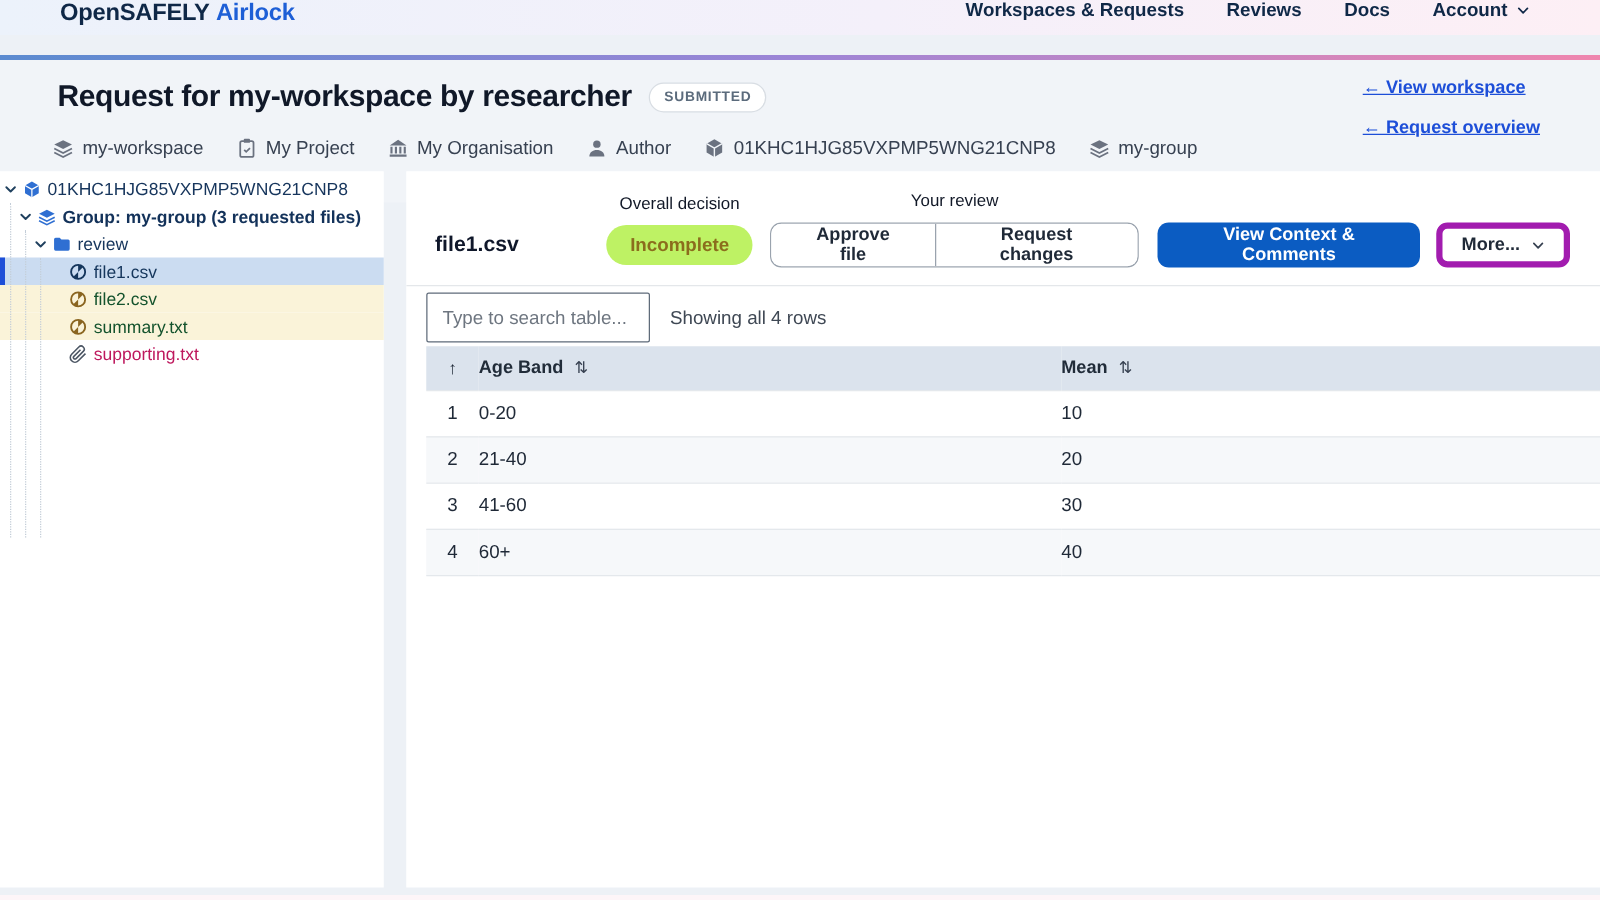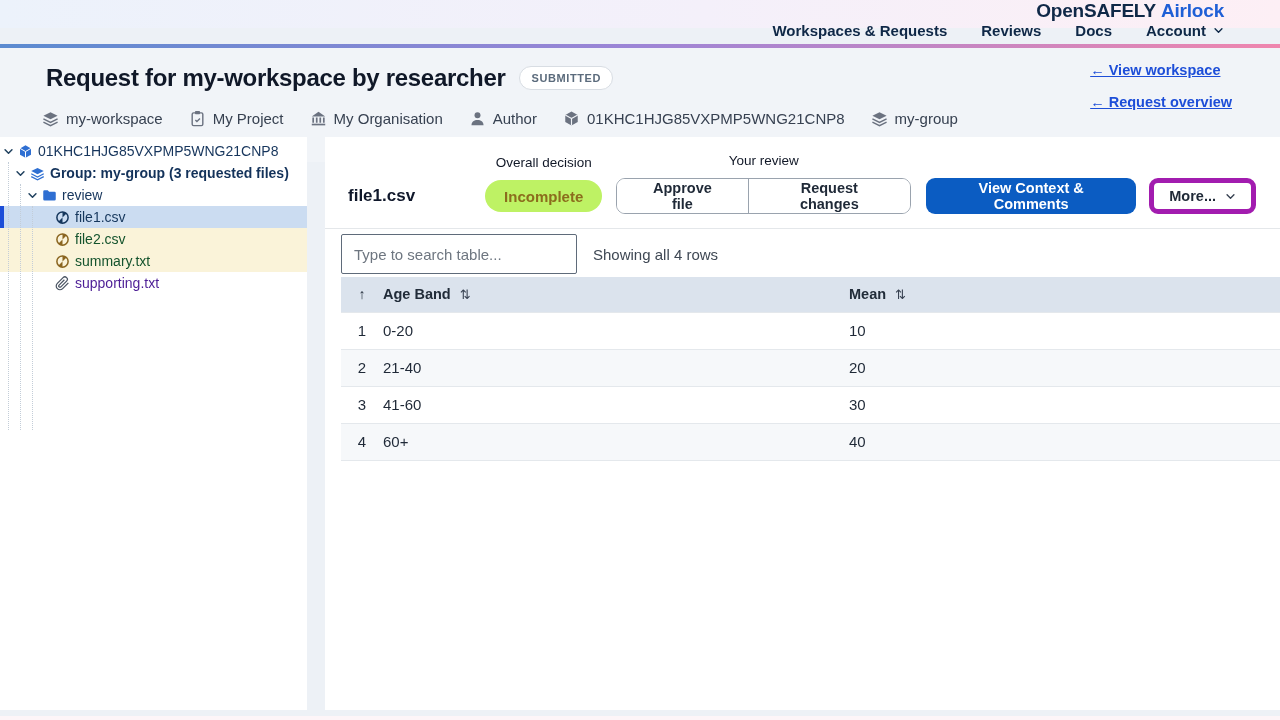--- a/index.html
+++ b/index.html
@@ -2,21 +2,21 @@
 <html><head>
 <meta charset="utf-8">
 <style>
   * { margin:0; padding:0; box-sizing:border-box; }
   html,body { width:1280px; height:720px; overflow:hidden; }
   body { font-family:"Liberation Sans","DejaVu Sans",sans-serif; background:#edf1f6; position:relative; color:#1f2937; }
 
   
   .nav { position:absolute; top:0; left:0; right:0; height:28px;
          background:linear-gradient(90deg,#ecf2fb 0%,#f4f0fa 55%,#fdeff5 100%);
-         display:flex; align-items:flex-end; justify-content:space-between; padding:0 56px 0 48px;flex-direction:column; }
+         display:flex; align-items:flex-start; justify-content:space-between; padding:0 56px 0 48px; }
   .nav-border { position:absolute; top:44px; left:0; right:0; height:4px;
          background:linear-gradient(90deg,#5b8bd0 0%,#9d85d6 50%,#ef86ae 100%); }
   .brand { font-size:19px; font-weight:800; letter-spacing:-0.2px; cursor:pointer; }
   .brand .b1 { color:#0f2847; }
   .brand .b2 { color:#1e5fd6; margin-left:5px; }
   .nav-items { display:flex; align-items:center; gap:34px; }
   .nav-link { font-size:15px; font-weight:700; color:#0f2847; cursor:pointer; display:flex; align-items:center; gap:7px; }
   .chev { width:11px; height:11px; flex:0 0 auto; }
 
   
@@ -38,21 +38,21 @@
   .trow .ticon { width:15px; height:15px; margin-right:5px; flex:0 0 auto; }
   .icon-blue { color:#2f6fd2; }
   .lvl0 { padding-left:3px; }
   .lvl1 { padding-left:15px; font-weight:700; color:#13325a; }
   .lvl2 { padding-left:27px; }
   .lvl3 { padding-left:55px; }
   .trow.selected { background:#cbdcf1; border-left:4px solid #1d4ed8; padding-left:51px; color:#15365c; }
   .trow.warn { background:#faf3d9; color:#14532d; }
   .trow.warn .ticon { color:#8a6520; }
   .trow.plain .ticon { color:#4b5563; }
-  .trow.plain { color:#4c1d95; }
+  .trow.plain { color:#be185d; }
   .guide { position:absolute; width:0; border-left:1px dotted #c3cdd8; }
 
   
   .main { position:absolute; top:137px; left:325px; right:0; bottom:10px; background:#ffffff; overflow:hidden; }
   .toolbar { height:92px; display:flex; align-items:flex-end; padding:0 24px 14px 23px; border-bottom:1px solid #e4e7ea; }
   .file-title { font-size:17px; font-weight:700; color:#0f172a; margin-bottom:8px; }
   .tgroup { display:flex; flex-direction:column; align-items:center; }
   .tgroup-label { font-size:13.5px; color:#111827; margin-bottom:10px; }
   .g-decision { margin-left:70px; }
   .pill-warn { background:#bef264; color:#8b6d1d; font-size:15px; font-weight:700; padding:0 19px; height:32px;
@@ -64,21 +64,21 @@
   .seg button + button { border-left:1px solid #9aa3ae; }
   .btn-primary { margin-left:15px; margin-bottom:0; height:36px; background:#0b5cc2; color:#ffffff; border:none;
                  border-radius:9px; font-family:inherit; font-size:14.5px; font-weight:700; padding:0 21px; cursor:pointer; }
   .btn-more { margin-left:13px; height:36px; background:#ffffff; border:5px solid #a21caf; border-radius:9px;
               font-family:inherit; font-size:14.5px; font-weight:700; color:#1f2937; padding:0 15px; cursor:pointer;
               display:flex; align-items:center; gap:9px; }
   .btn-more .chev { color:#374151; }
 
   
   .searchrow { display:flex; align-items:center; padding:5px 0 3px 16px; }
-  .search-input { width:236px; height:40px; border:1px solid #5f6b7a; border-radius:2px; font-family:inherit;
+  .search-input { width:179px; height:40px; border:1px solid #5f6b7a; border-radius:2px; font-family:inherit;
                   font-size:15px; padding:0 12px; color:#1f2937; background:#ffffff; }
   .search-input::placeholder { color:#6e7680; }
   .rows-status { margin-left:16px; font-size:15px; color:#3f4854; }
 
   table.data { border-collapse:collapse; width:calc(100% - 16px); margin-left:16px; table-layout:fixed; }
   .data thead th { background:#dbe3ed; height:35px; text-align:left; font-size:14.5px; font-weight:700; color:#212c39;
                    cursor:pointer; }
   .data .col-num { width:42px; text-align:center; }
   .data .col-band { width:466px; }
   .data tbody td { height:37px; border-bottom:1px solid #e4e8ec; font-size:15px; color:#1f2937; }

